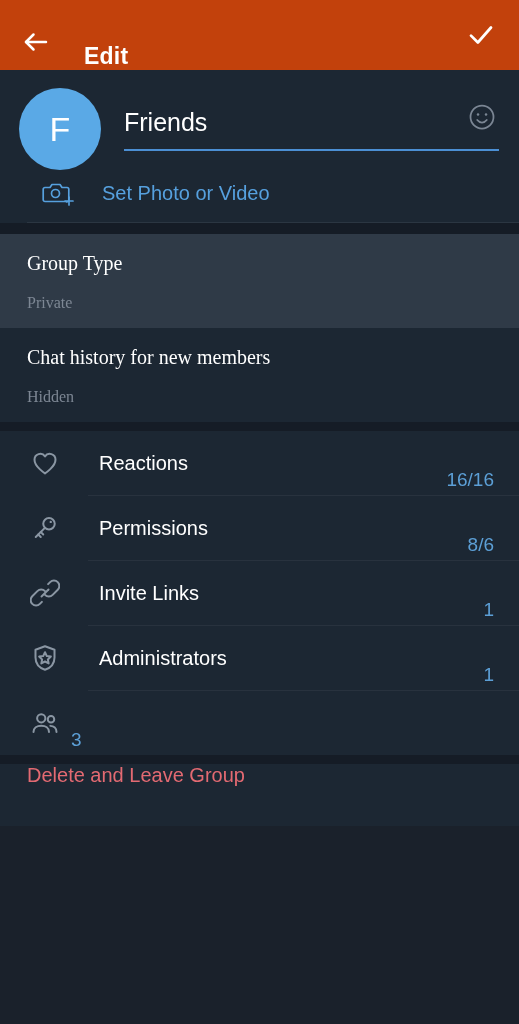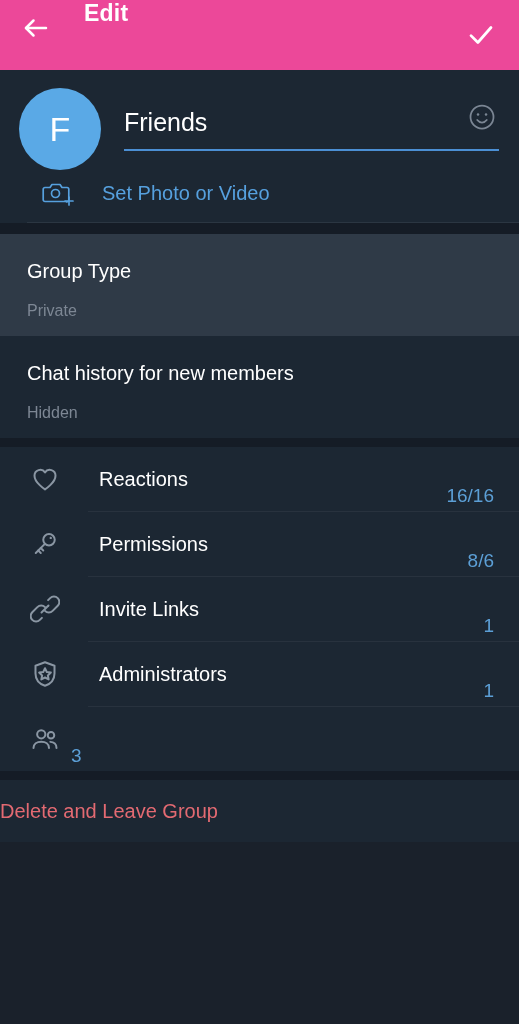--- a/index.html
+++ b/index.html
@@ -19,23 +19,23 @@
     width: 519px;
     height: 1024px;
     background: #1a212b;
     display: flex;
     flex-direction: column;
   }
 
   
   .appbar {
     height: 70px;
-    background: #ec4899;
-    display: flex;
-    align-items: flex-start;
+    background: #c2410c;
+    display: flex;
+    align-items: flex-end;
     flex: none;
     position: relative;
   }
   .appbar-back {
     width: 56px;
     height: 56px;
     margin-left: 8px;
     display: flex;
     align-items: center;
     justify-content: center;
@@ -165,23 +165,24 @@
     padding-left: 29px;
     cursor: text;
   }
   .desc-placeholder {
     color: #76818f;
     font-size: 20px;
   }
 
   
   .setting-row {
-    padding: 24px 24px 14px 27px;
-    cursor: pointer;
-    position: relative;
+    padding: 16px 24px 14px 27px;
+    cursor: pointer;
+    position: relative;
+    font-family: Liberation Serif, serif;
   }
   .setting-row.pressed {
     background: #2f3a47;
   }
   .setting-title {
     color: #ffffff;
     font-size: 20px;
     line-height: 26px;
   }
   .setting-sub {
@@ -224,21 +225,21 @@
   .row-divider {
     height: 1px;
     background: #28323e;
     margin-left: 88px;
   }
 
   
   .danger-row {
     height: 62px;
     display: flex;
-    align-items: center;
+    padding-left: 27px;
     cursor: pointer;
   }
   .danger-label {
     color: #e36a72;
     font-size: 20px;
   }
 
   .filler {
     flex: 1;
     background: #1a212b;

